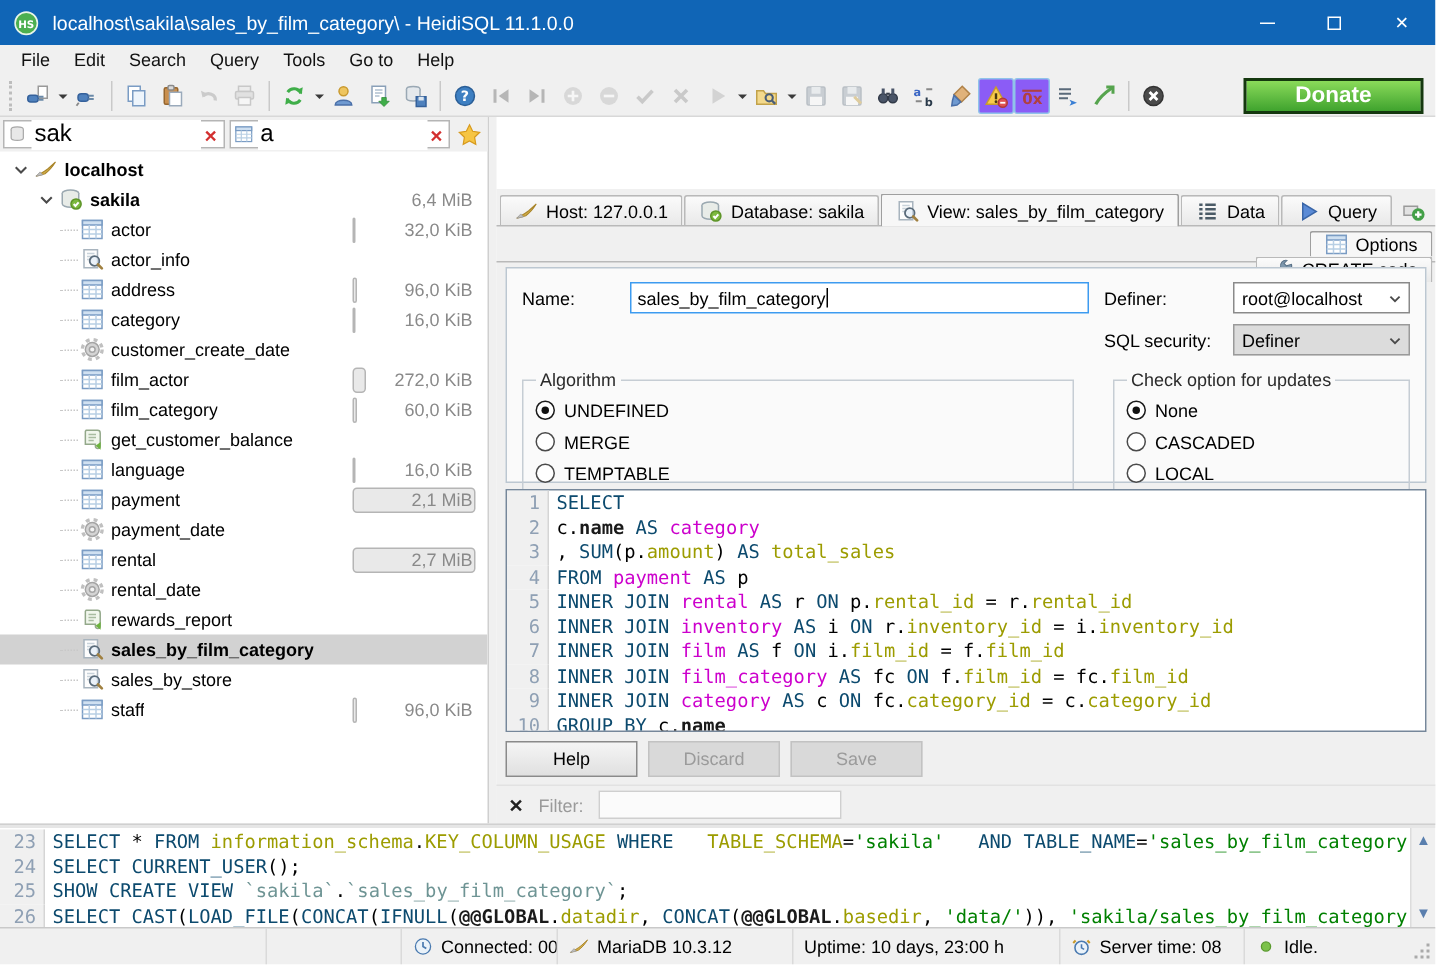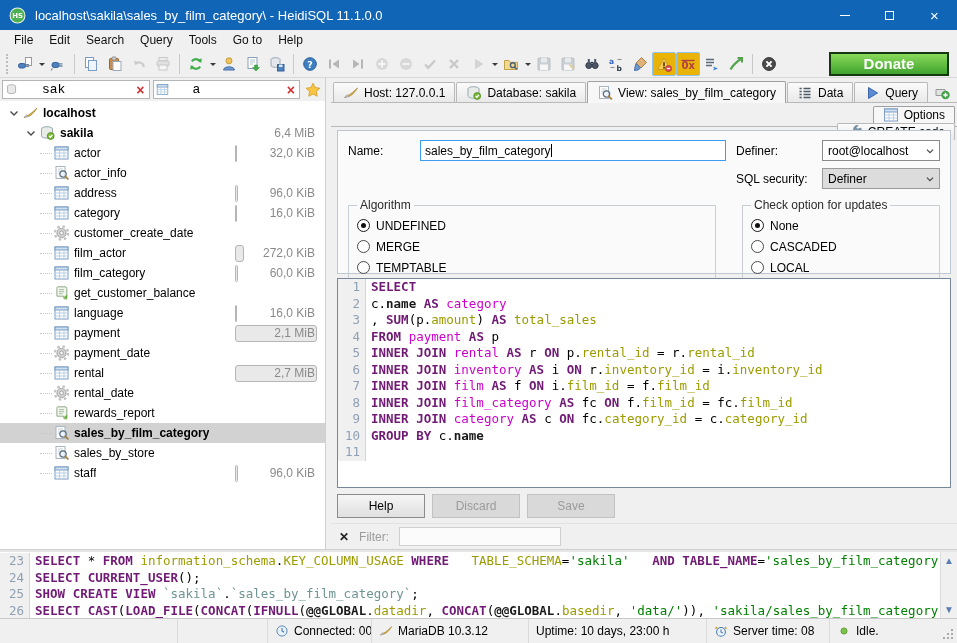--- a/index.html
+++ b/index.html
@@ -20,53 +20,53 @@
   
   .menubar { height:20px; background:#f0f0f0; display:flex; align-items:center; padding-left:6px; flex:none; }
   .menu-item { padding:2px 8px; font-size:12px; color:#111; }
 
   
   .toolbar { height:28px; background:#f0f0f0; border-bottom:1px solid #d8d8d8; display:flex; align-items:center; padding:0 5px; flex:none; }
   .tgrip { width:3px; height:20px; border-left:2px dotted #bdbdbd; margin:0 4px 0 1px; flex:none; }
   .tbtn { width:24px; height:24px; display:flex; align-items:center; justify-content:center; border:1px solid transparent; border-radius:2px; flex:none; }
   .tbtn .i16 { width:16px; height:16px; }
   .tbtn.disabled { opacity:.45; }
-  .tbtn.active { background:#eab308; border-color:#90c3ea;align-items:center; }
+  .tbtn.active { background:#8b5cf6; border-color:#90c3ea;align-items:center; }
   .tcaret { width:9px; height:24px; display:flex; align-items:center; justify-content:center; flex:none; }
   .tcaret::after { content:''; border:3.5px solid transparent; border-top-color:#3a3a3a; margin-top:4px; }
   .tsep { width:1px; height:20px; background:#c9c9c9; margin:0 4px; flex:none; }
   .donate-btn { margin-left:auto; margin-right:3px; width:120px; height:24px; background:linear-gradient(#8ada5a,#3fa32e); border:2px solid #15380f; color:#fff; font-weight:bold; font-size:15px; display:flex; align-items:center; justify-content:center; }
 
   
   .main { flex:1; display:flex; min-height:0; }
   .sidebar { width:326px; background:#fff; display:flex; flex-direction:column; border-right:1px solid #cfcfcf; flex:none; }
   .vsplit { width:5px; background:#f0f0f0; flex:none; }
 
   .filters { height:23px; background:#f0f0f0; display:flex; align-items:center; padding:1px 2px; gap:3px; flex:none; }
   .filter-box { flex:1; height:19px; background:#fff; border:1px solid #b5b5b5; display:flex; align-items:center; padding:0 2px; min-width:0; }
   .filter-box .i13 { width:13px; height:13px; margin-right:3px; flex:none; }
-  .filter-box input { border:none; outline:none; flex:1; min-width:0; font-size:13px; font-family:Liberation Mono, monospace;margin-left:19px; }
+  .filter-box input { border:none; outline:none; flex:1; min-width:0; font-size:16px; font-family:Liberation Sans, sans-serif; }
   .clear-x { color:#d32f2f; font-weight:bold; font-size:14px; line-height:1; padding:0 2px; flex:none; }
   .star-btn { width:20px; height:19px; flex:none; display:flex; align-items:center; justify-content:center; }
   .star-btn .i16 { width:16px; height:16px; }
 
   .tree { flex:1; overflow:hidden; padding-top:2px; }
   .tree-row { height:20px; display:flex; align-items:center; padding-right:8px; white-space:nowrap; }
   .tree-row.sel { background:#d2d2d2; }
   .tr-chev { width:16px; height:16px; flex:none; display:flex; align-items:center; justify-content:center; }
   .tr-conn { width:12px; flex:none; border-top:1px dotted #c8c8c8; margin-right:1px; }
   .tr-icon { width:17px; height:16px; flex:none; }
   .tr-label { margin-left:4px; overflow:hidden; }
   .tr-label.bold { font-weight:bold; }
   .tr-size { margin-left:auto; width:82px; height:17px; position:relative; flex:none; }
   .tr-size .bar { position:absolute; left:0; top:0; bottom:0; background:#e9e9e9; border:1px solid #b5b5b5; border-radius:3px; }
   .tr-size .sz { position:absolute; right:2px; top:1px; color:#8a8a8a; }
 
   
-  .rightpanel { flex:1; min-width:0; background:#f0f0f0; display:flex; flex-direction:column; }
+  .rightpanel { flex:1; min-width:0; background:#f0f0f0; display:flex; flex-direction:column;margin-top:48px; }
   .maintabs, .subtabs { display:flex; align-items:flex-end; padding:3px 2px 0 2px; gap:1px; flex:none; border-bottom:1px solid #b9b9b9; }
   .maintabs { height:25px; }
   .subtabs { height:24px; padding-left:5px;flex-direction:column; }
   .tab { height:20px; display:flex; align-items:center; gap:5px; padding:0 9px; background:linear-gradient(#fbfbfb,#e9e9e9); border:1px solid #b9b9b9; border-bottom:none; border-radius:2px 2px 0 0; white-space:nowrap; }
   .tab.active { height:22px; background:#f7f7f7; margin-bottom:-1px; border-color:#9f9f9f; }
   .tab .i16 { width:16px; height:16px; }
   .newtab { width:26px; height:20px; display:flex; align-items:center; justify-content:center; }
   .newtab .i16 { width:16px; height:16px; }
 
   .form-area { margin:3px 6px 0 6px; height:144px; background:#fafafa; border:1px solid #bcc7d1; padding:9px 10px 6px 10px; flex:none; }
@@ -85,21 +85,21 @@
   .fs-check { flex:1; }
   .radio-row { height:21px; display:flex; align-items:center; gap:6px; }
   .radio { width:13px; height:13px; border-radius:50%; border:1px solid #4a4a4a; background:#fff; position:relative; flex:none; }
   .radio.on { border-color:#1a1a1a; }
   .radio.on::after { content:''; position:absolute; left:3px; top:3px; right:3px; bottom:3px; border-radius:50%; background:#111; }
 
   .editor { margin:4px 6px 0 6px; flex:1; min-height:0; background:#fff; border:1px solid #76879a; overflow:hidden; }
   .code-line { display:flex; height:16.5px; line-height:16.5px; font-family:"DejaVu Sans Mono",monospace; font-size:12.5px; white-space:pre; }
   .lnum { width:28px; flex:none; text-align:right; padding-right:5px; color:#8fa0b4; background:#f0f0f0; border-right:1px solid #d5d5d5; }
   .code { padding-left:5px; }
-  .c-k { color:#701a75; font-weight:bold; }
+  .c-k { color:#0c4a6e; font-weight:normal; }
   .c-t { color:#cc00cc; }
   .c-i { color:#9c9c00; }
   .c-s { color:#008000; }
   .c-q { color:#6e9494; }
   .c-f { color:#1a1a1a; font-weight:bold; }
   .c-n { color:#000; }
 
   .btnrow { margin:6px 6px 0 6px; height:24px; display:flex; gap:7px; flex:none; }
   .btn { width:88px; height:24px; display:flex; align-items:center; justify-content:center; font-size:12px; }
   .btn.help { background:linear-gradient(#f5f5f5,#e0e0e0); border:1px solid #8a8a8a; color:#000; }

